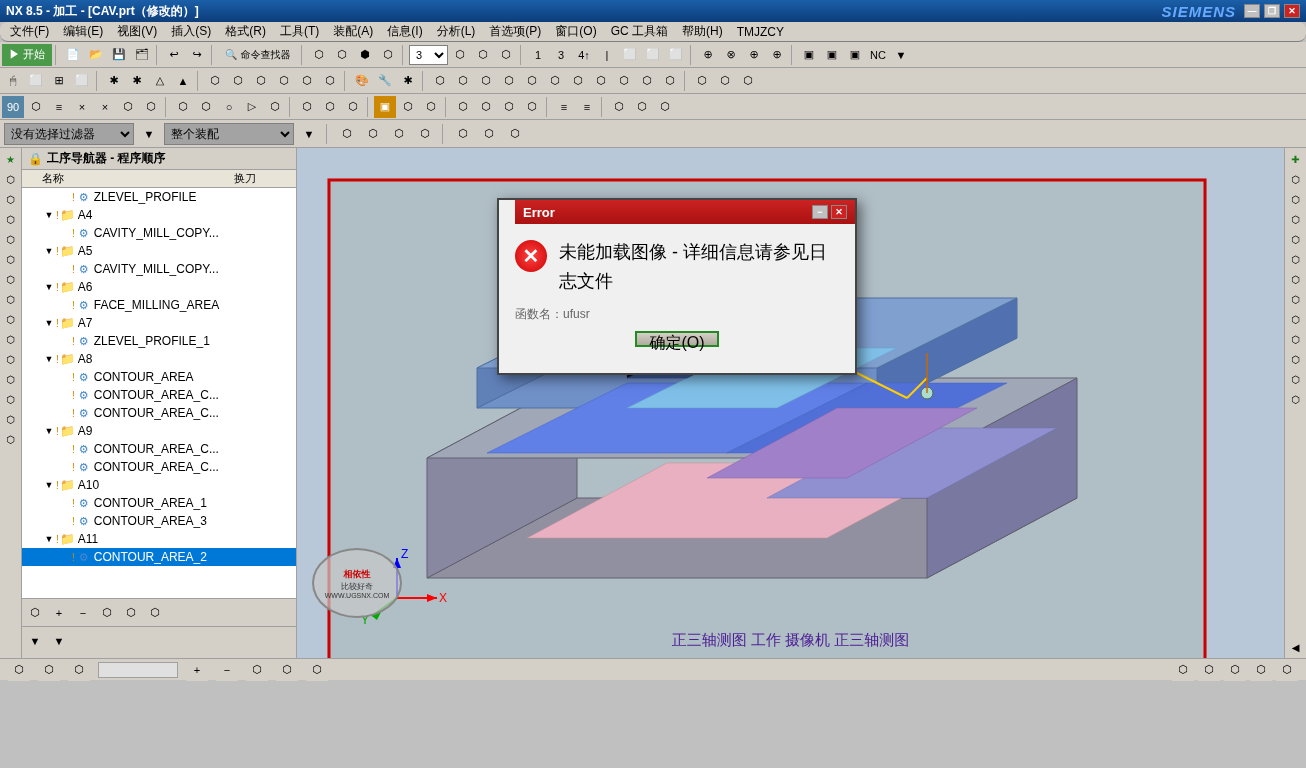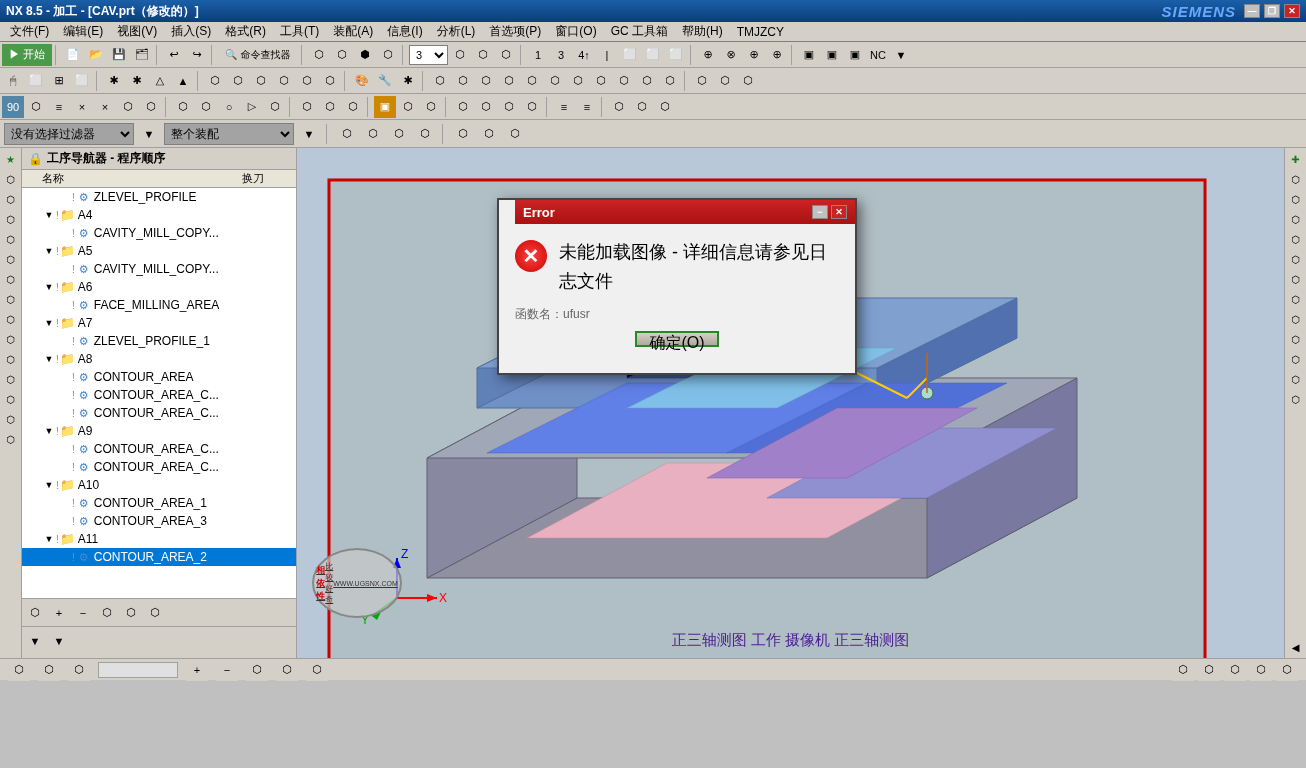--- a/index.html
+++ b/index.html
@@ -30,20 +30,21 @@
     
     #menubar {
       height: 20px;
       background: #d4d0c8;
       border-bottom: 1px solid #808080;
       display: flex;
       align-items: center;
       padding: 0 4px;
       font-size: 12px;
       gap: 2px;
+      border-radius: 8px;
     }
     .menu-item {
       padding: 1px 6px;
       cursor: pointer;
       white-space: nowrap;
     }
 
     
     .toolbar {
       height: 26px;
@@ -239,23 +240,23 @@
 
     
     #watermark {
       position: absolute;
       bottom: 40px; left: 15px;
       width: 90px; height: 70px;
       background: rgba(200,200,200,0.7);
       border: 2px solid #888;
       border-radius: 50%;
       display: flex; align-items: center; justify-content: center;
+      flex-direction: column;
       font-size: 8px; color: #333; text-align: center;
       padding: 4px;
-      text-decoration: underline;
     }
 
     
     #part-svg {
       position: absolute;
       top: 30px; left: 30px;
       width: 880px; height: 530px;
     }
 
     .sidebar-bottom-controls {
@@ -467,21 +468,21 @@
   </div>
 
   <div id="sidebar">
     <div id="sidebar-header">
       <span style="margin-right:4px;">🔒</span>
       <span>工序导航器 - 程序顺序</span>
     </div>
 
     <div style="display:flex;height:18px;background:#e8e4d8;border-bottom:1px solid #a0a0a0;font-size:11px;align-items:center;padding:0 20px;">
       <span style="flex:1;">名称</span>
-      <span style="width:30px;text-align:right;">换刀</span>
+      <span style="width:30px;text-align:left;">换刀</span>
       <span style="width:12px;"></span>
     </div>
 
     <div id="tree-area">
 
     <div class="tree-item">
           <span class="tree-indent"></span>
           <span class="tree-indent"></span>
           <span class="tree-expand"> </span>
           <span style="color:#cc8800;font-size:10px;margin-right:1px;">!</span>

